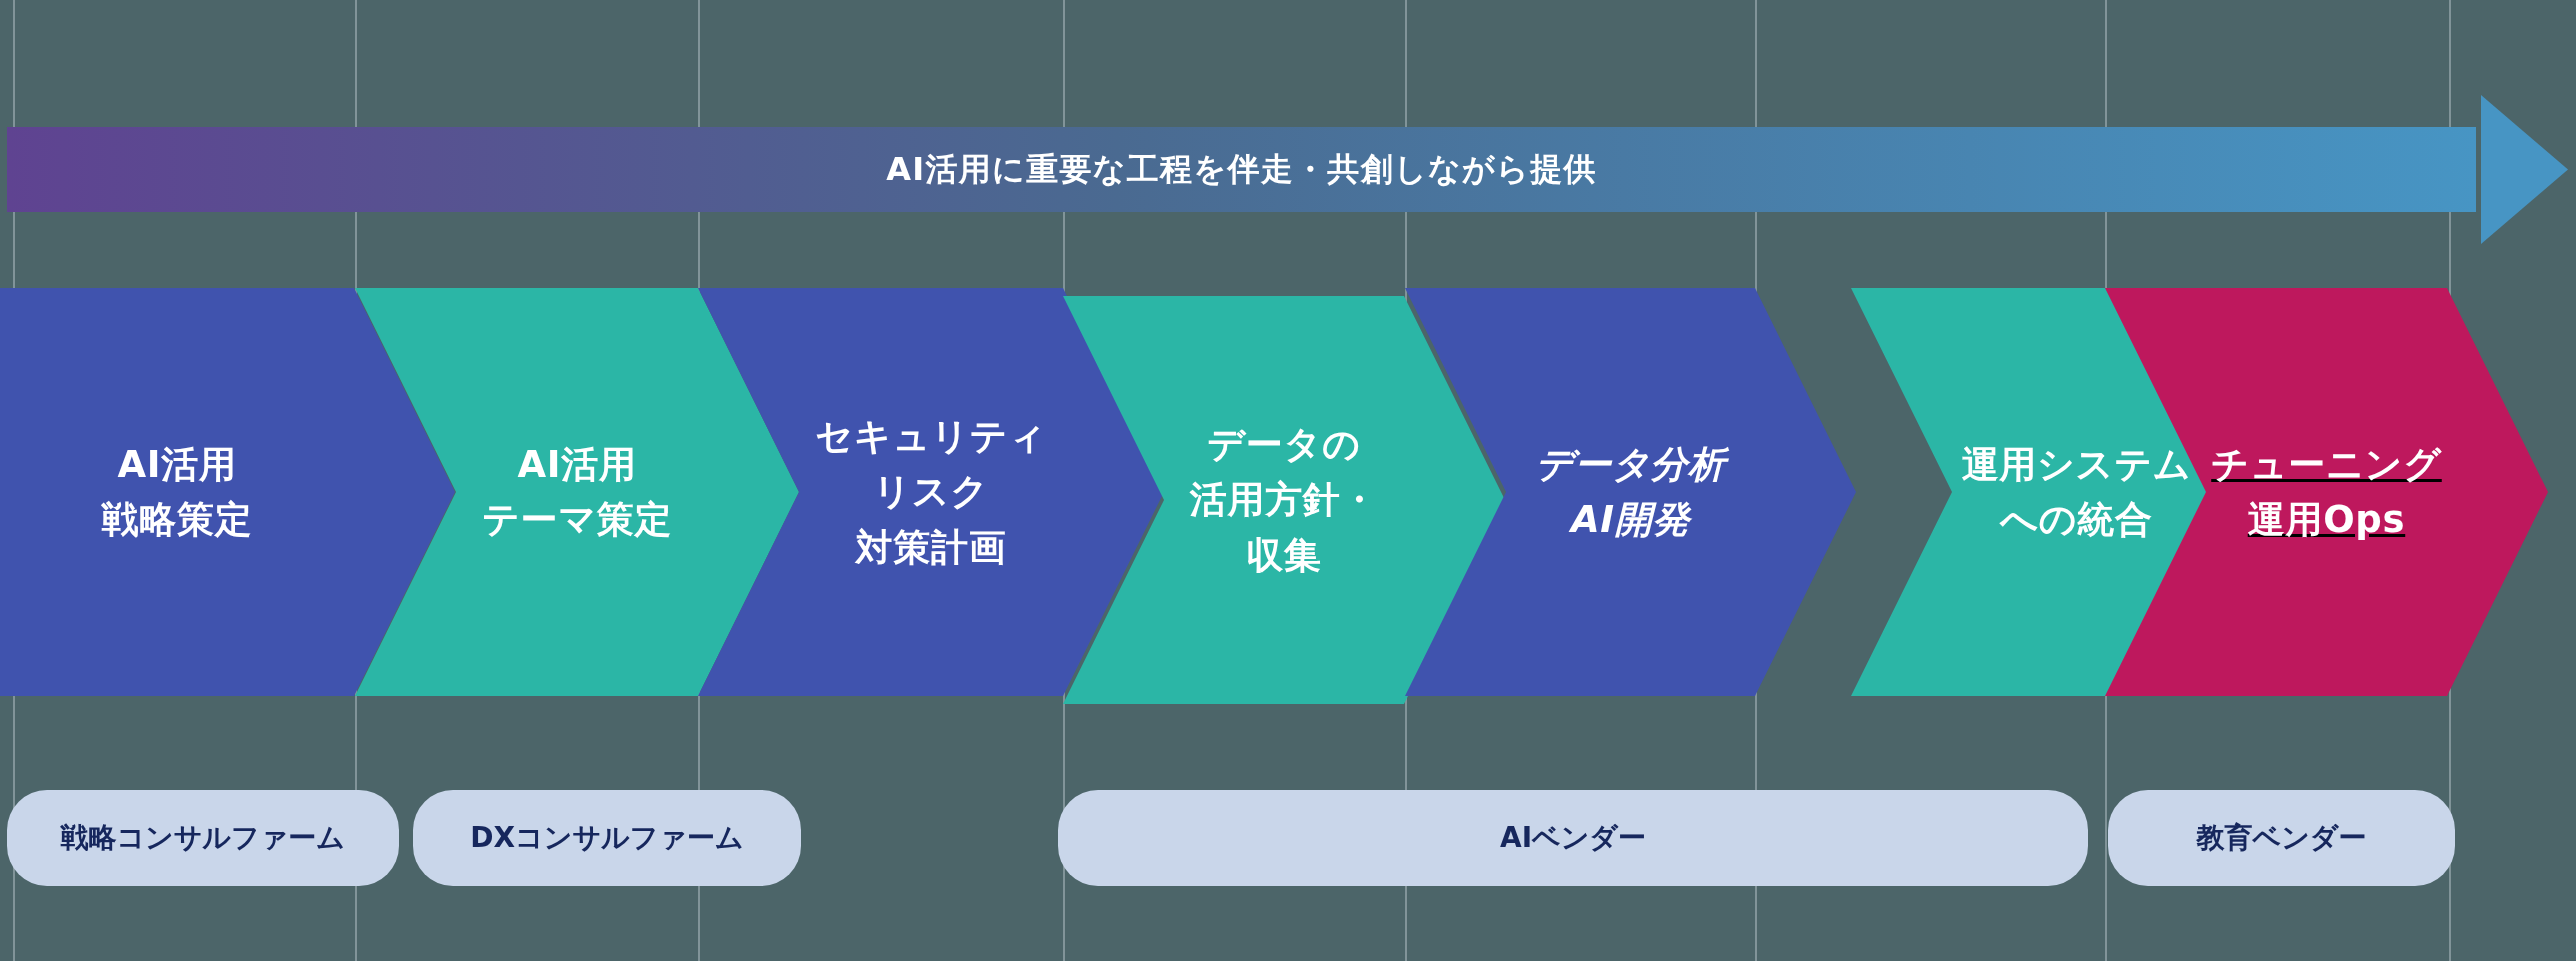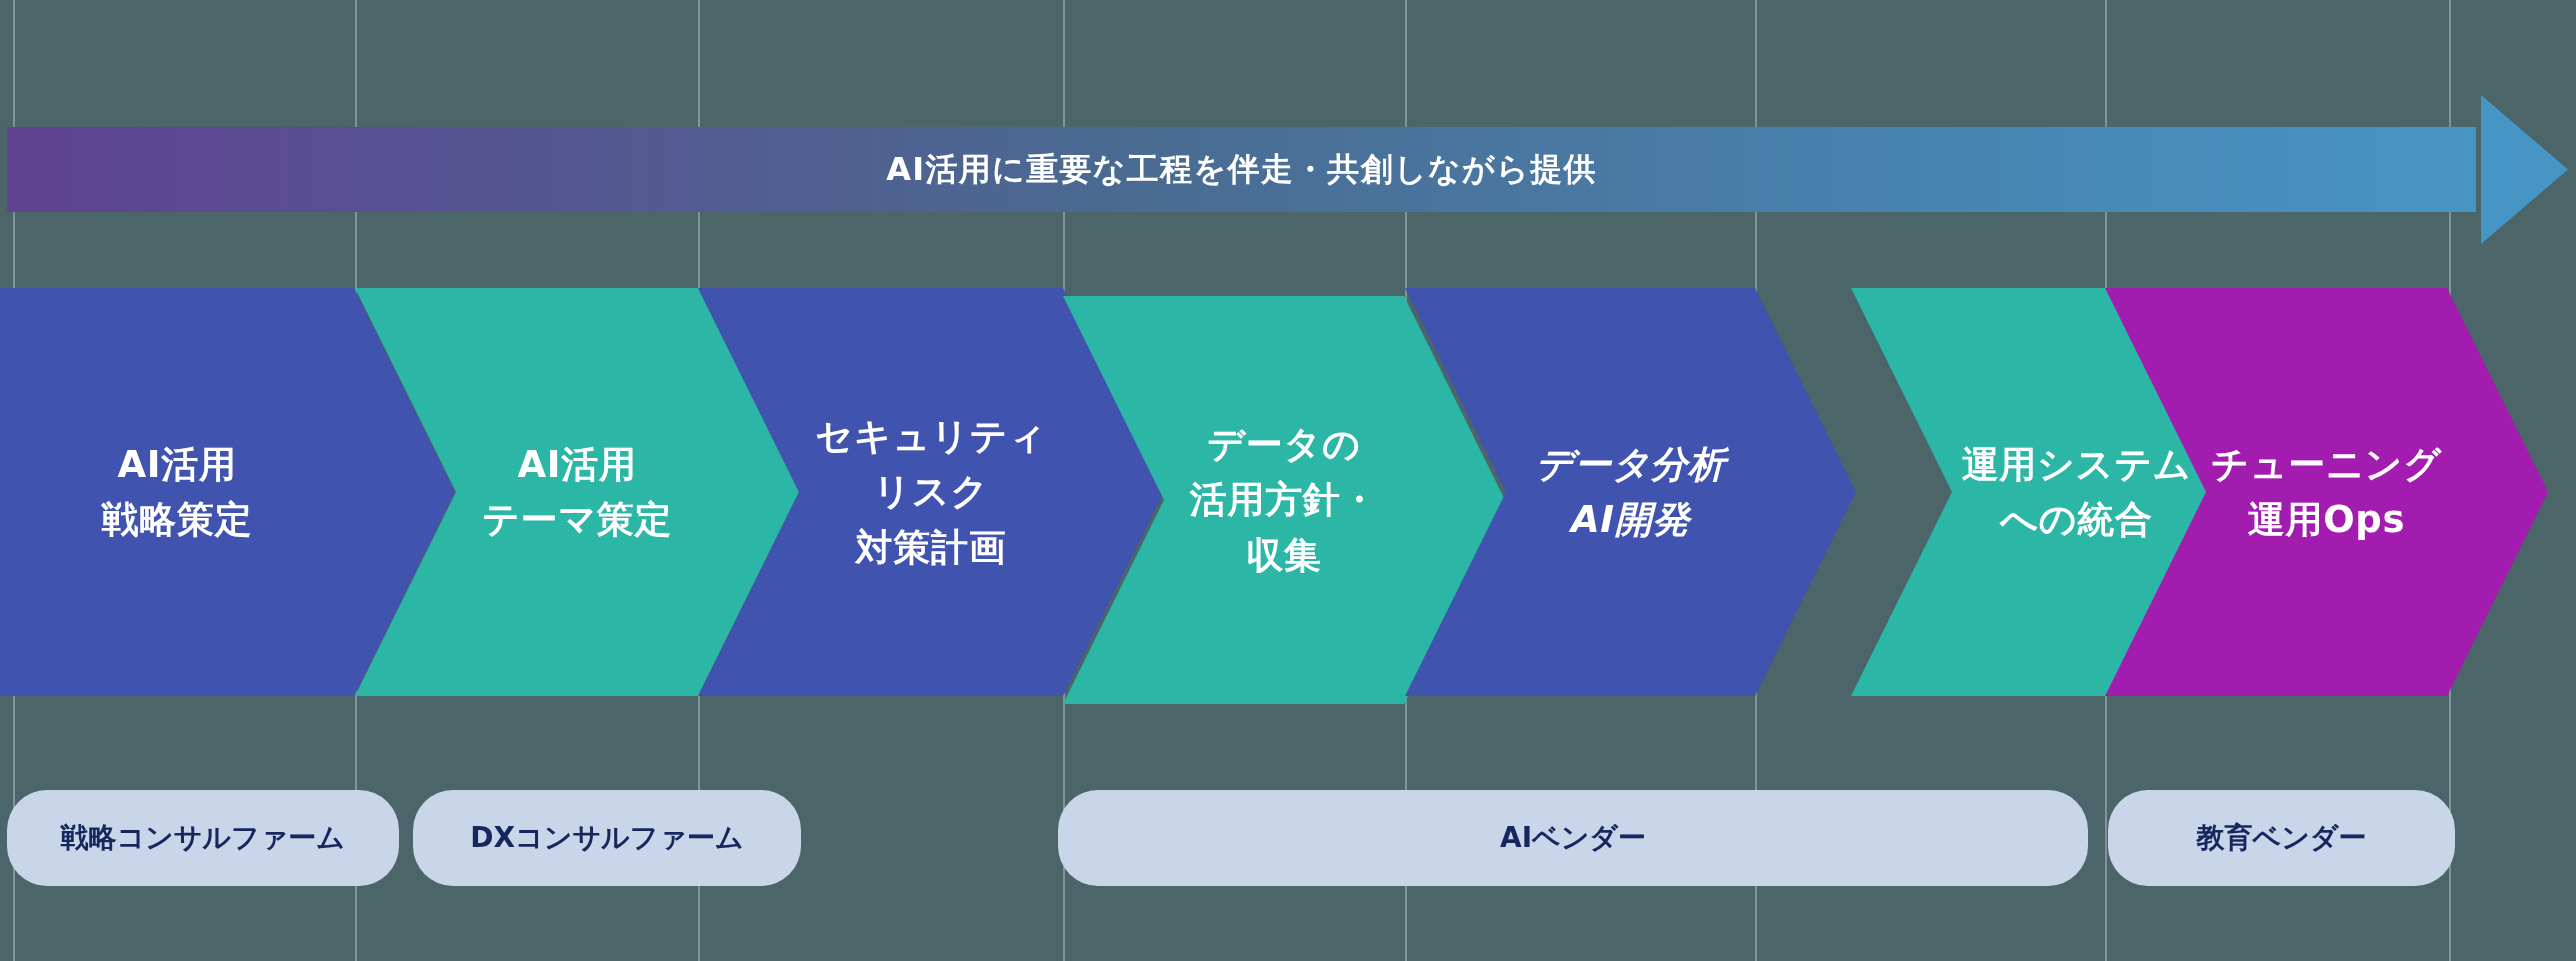--- a/index.html
+++ b/index.html
@@ -119,21 +119,21 @@
 収集</span>
     </div>
     <div class="chev notched" style="background: rgb(64, 83, 174);">
       <span>データ分析
 AI開発</span>
     </div>
     <div class="chev notched" style="background: rgb(43, 182, 166);">
       <span>運用システム
 への統合</span>
     </div>
-    <div class="chev notched" style="background: #a21caf;">
+    <div class="chev notched" style="background: #be185d; text-decoration: underline;">
       <span>チューニング
 運用Ops</span>
     </div>
   </div>
 
   <div class="pills">
     <div class="pill">
       <span>戦略コンサルファーム</span>
     </div>
     <div class="pill">

